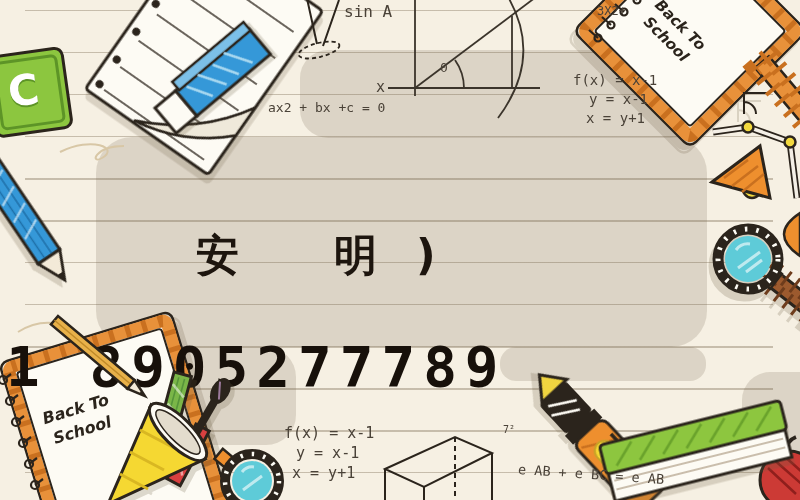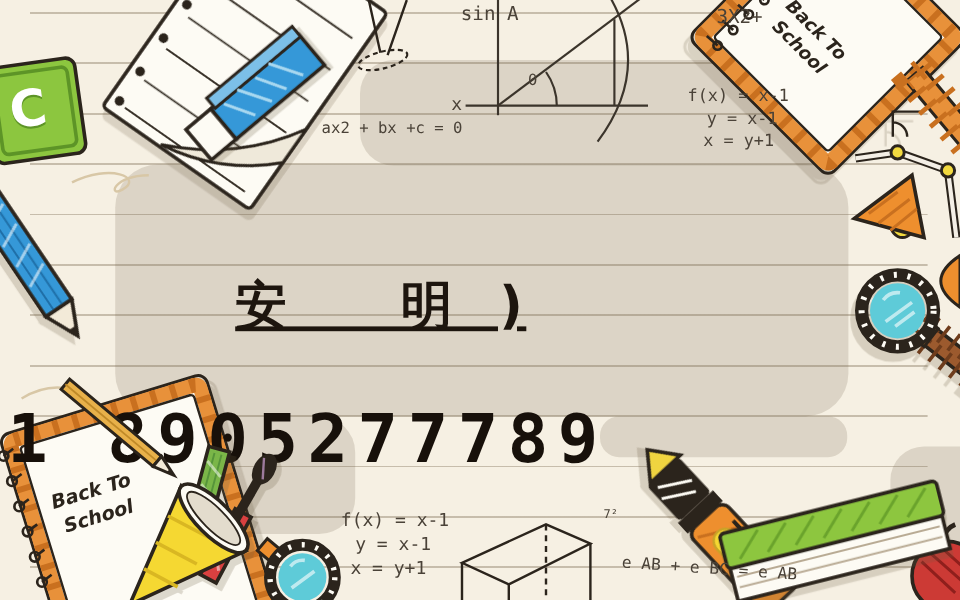--- a/index.html
+++ b/index.html
@@ -188,24 +188,24 @@
 
     <g transform="translate(608,472) rotate(-14)" style="filter:drop-shadow(0 6px 0 rgba(106,90,64,.22))">
       <rect x="0" y="0" width="182" height="30" fill="#fdfbf4" stroke="#2b241c" stroke-width="3"></rect>
       <path d="M4,10 H178 M4,19 H178" stroke="#b9ab94" stroke-width="1.6"></path>
       <rect x="-2" y="-28" width="186" height="30" rx="4" fill="#8dc63f" stroke="#2b241c" stroke-width="3"></rect>
       <path d="M10,-4 L30,-24 M34,-4 L54,-24 M58,-4 L78,-24 M82,-4 L102,-24 M106,-4 L126,-24 M130,-4 L150,-24 M154,-4 L174,-24" stroke="#6aa32c" stroke-width="2.5"></path>
     </g>
   </svg>
 
   <div class="txt" style="left:268px;top:100px;font-size:13px;">ax2 + bx +c = 0</div>
-  <div class="txt" style="left:344px;top:2px;font-size:16px;margin-left:40px;">sin A</div>
+  <div class="txt" style="left:344px;top:2px;font-size:16px;">sin A</div>
   <div class="txt" style="left:376px;top:78px;font-size:15px;">x</div>
   <div class="txt" style="left:440px;top:60px;font-size:13px;">0</div>
-  <div class="txt" style="left:597px;top:4px;font-size:16px;">3X2+</div>
+  <div class="txt" style="left:597px;top:4px;font-size:12px;">3X2+</div>
 
   <div class="txt" style="left:573px;top:72px;font-size:14px;">f(x) = x-1</div>
   <div class="txt" style="left:589px;top:91px;font-size:14px;">y = x-1</div>
   <div class="txt" style="left:586px;top:110px;font-size:14px;">x = y+1</div>
 
   <div class="txt" style="left:284px;top:424px;font-size:15px;">f(x) = x-1</div>
   <div class="txt" style="left:296px;top:444px;font-size:15px;">y = x-1</div>
   <div class="txt" style="left:292px;top:464px;font-size:15px;">x = y+1</div>
   <div class="txt" style="left:503px;top:424px;font-size:10px;">7²</div>
   <div class="txt" style="left:518px;top:466px;font-size:13.5px;transform:rotate(4deg);">e AB + e BC = e AB</div>
@@ -213,21 +213,21 @@
   <div class="bts" id="bts-tr">
     <span>Back To</span><br>
     <span>School</span>
   </div>
   <div class="bts" id="bts-bl">
     <span>Back To</span><br>
     <span>School</span>
   </div>
   <div id="letterC">C</div>
 
-  <div class="title" style="left:196px;top:234px;text-decoration:underline;">安　　明  )</div>
+  <div class="title" style="left:196px;top:234px;">安　　明  )</div>
 
   <div id="phone">1 8905277789</div>
 
   <svg class="svglayer frontlayer" width="800" height="500" viewBox="0 0 800 500">
 
     <g transform="translate(58,316) rotate(40)">
       <rect x="0" y="0" width="100" height="11" fill="#e8b14a" stroke="#2b241c" stroke-width="2.5"></rect>
       <path d="M0,5.5 H100" stroke="#c08a28" stroke-width="1.5"></path>
       <path d="M100,0 L118,5.5 L100,11 Z" fill="#f3ead8" stroke="#2b241c" stroke-width="2.5"></path>
       <path d="M112,3.5 L119,5.5 L112,7.5 Z" fill="#2b241c"></path>

